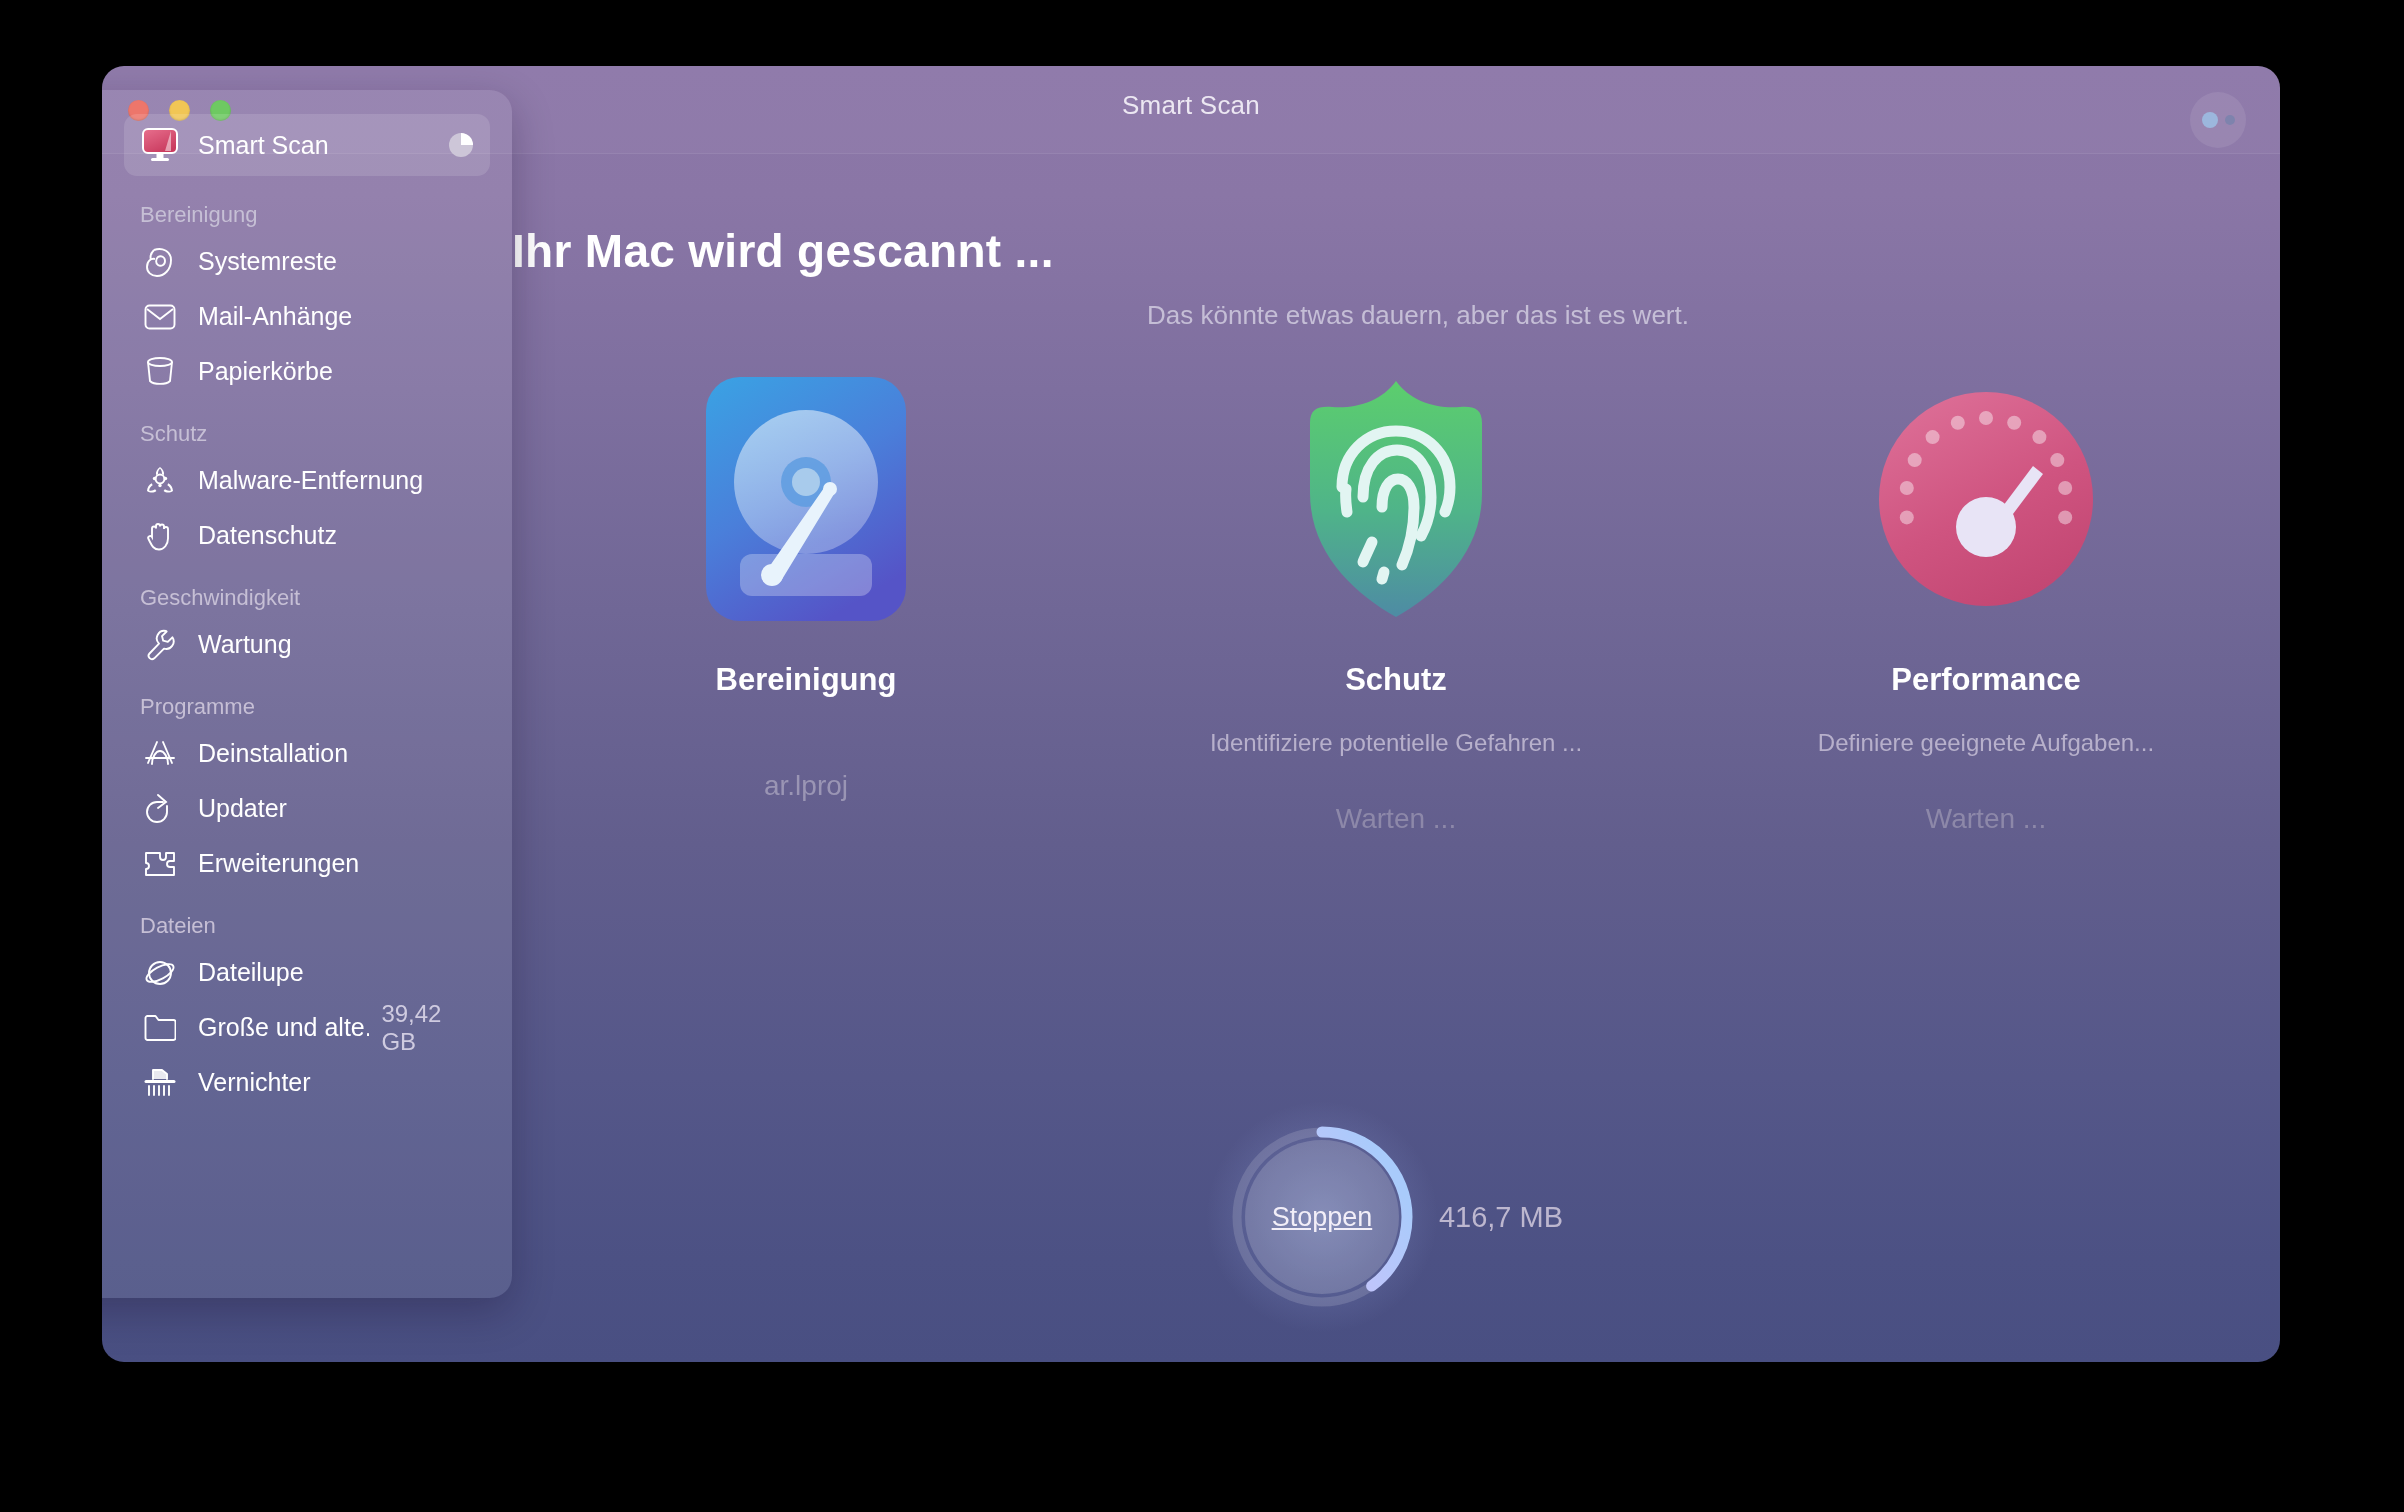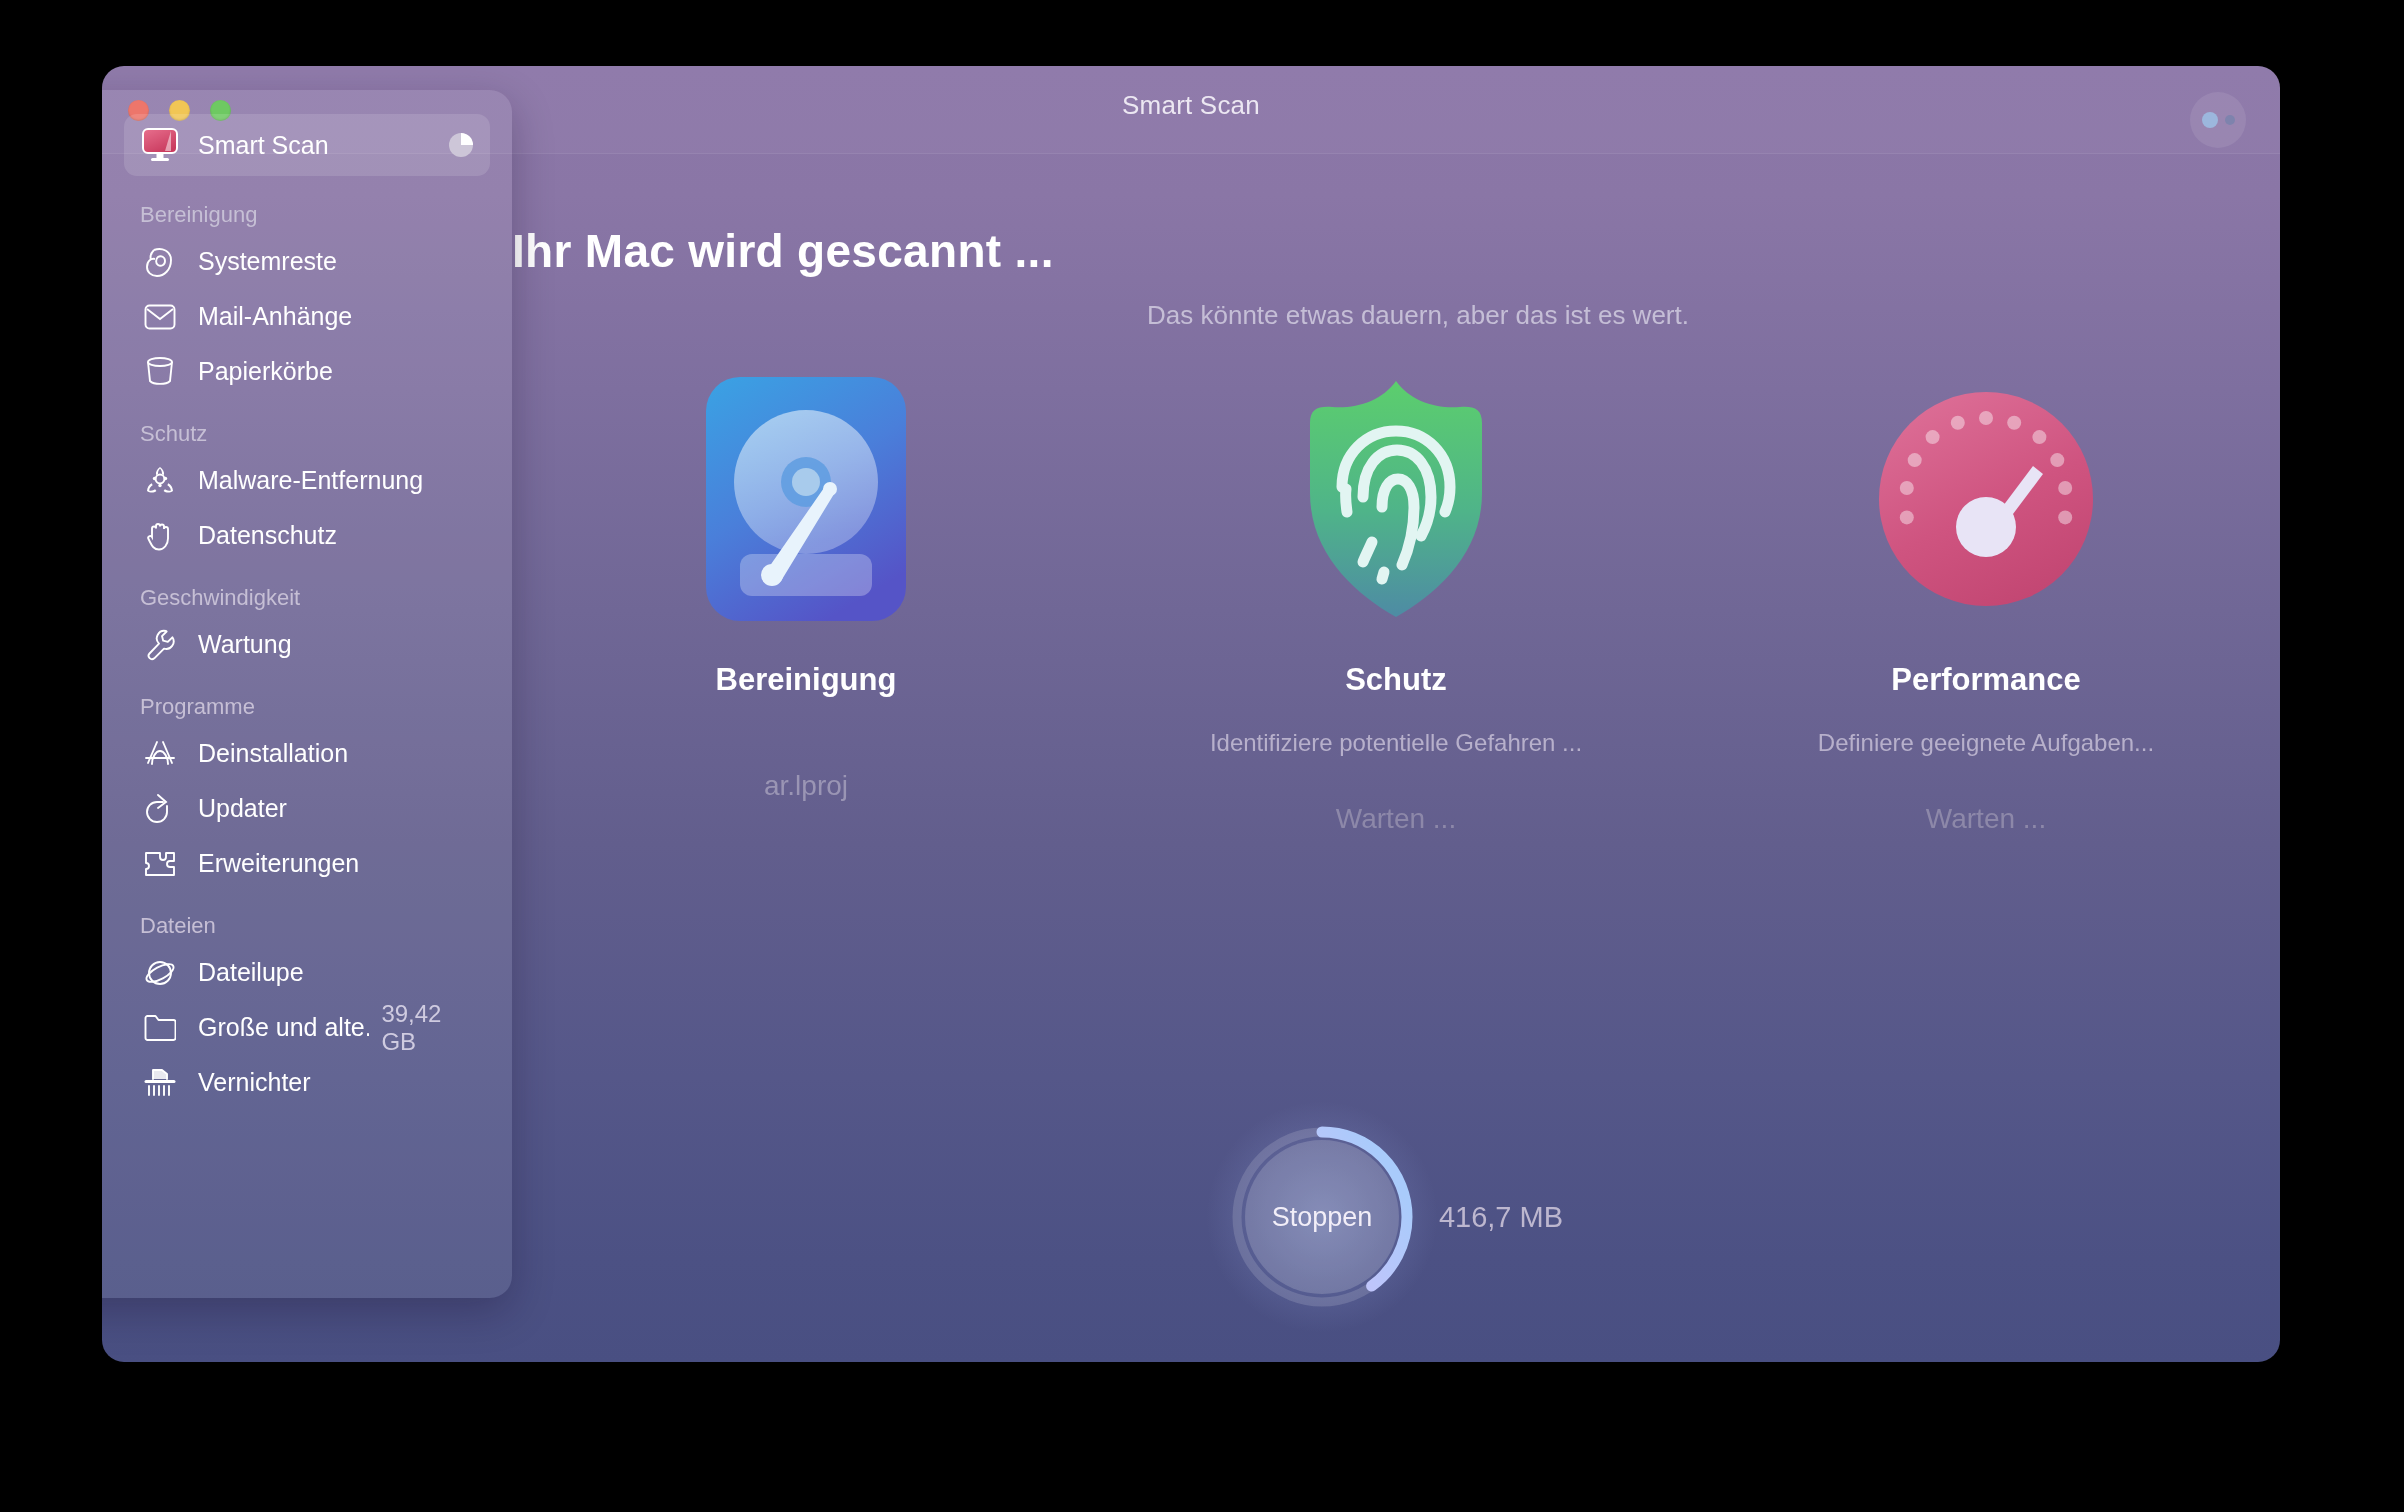--- a/index.html
+++ b/index.html
@@ -279,20 +279,21 @@
     border-radius: 50%;
     background: rgba(255,255,255,0.17);
     border: none;
     color: #f2eef8;
     font-size: 27px;
     font-family: "Liberation Sans", sans-serif;
     cursor: pointer;
     display: flex;
     align-items: center;
     justify-content: center;
+    text-decoration: underline;
   }
   #scan-size {
     font-size: 29px;
     color: #bdb7cf;
     margin-left: 24px;
   }
 
   svg { display: block; }
 </style>
 </head>

